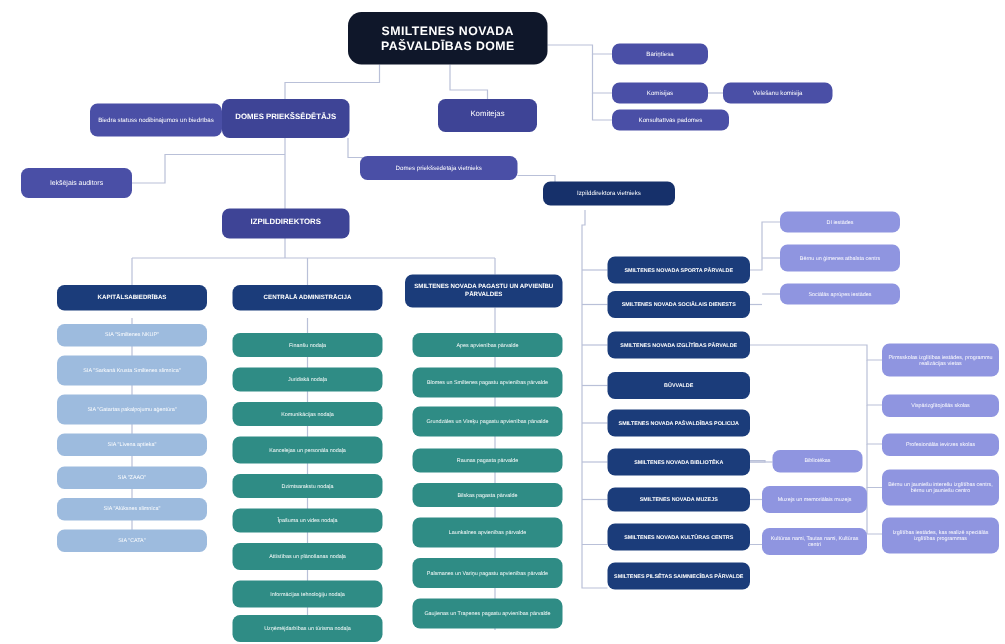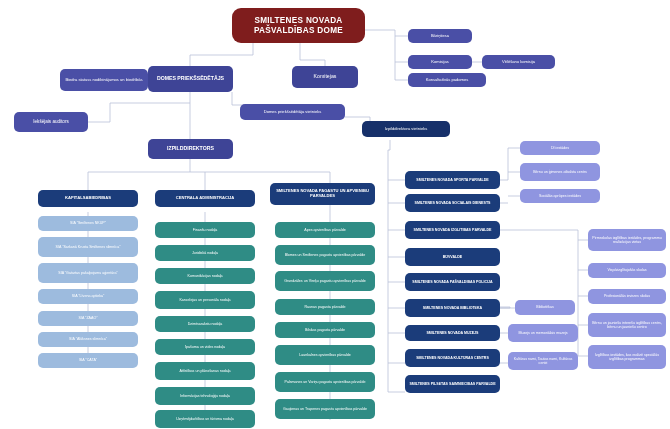--- a/index.html
+++ b/index.html
@@ -19,21 +19,21 @@
     align-items:center;
     justify-content:center;
     text-align:center;
     color:#ffffff;
     border-radius:5px;
     line-height:1.12;
     padding:2px 3px;
     overflow:hidden;
   }
   
-  .c-yellow{background:#7f1d1d;color:#ffffff;border-radius:9px;font-weight:bold;letter-spacing:.3px;}
+  .c-yellow{background:#0f172a;color:#ffffff;border-radius:9px;font-weight:bold;letter-spacing:.3px;}
   .c-indigo{background:#4A4FA6;}
   .c-indigo-d{background:#3E4496;}
   .c-periwinkle{background:#8F95E0;}
   .c-navy{background:#1B3C7A;}
   .c-navy-d{background:#16306A;}
   .c-teal{background:#2F8C85;}
   .c-teal-head{background:#1B3C7A;}
   .c-steel{background:#9DBBDE;}
   .c-steel-head{background:#1B3C7A;}
   .t-xxs{font-size:3.6px;}

